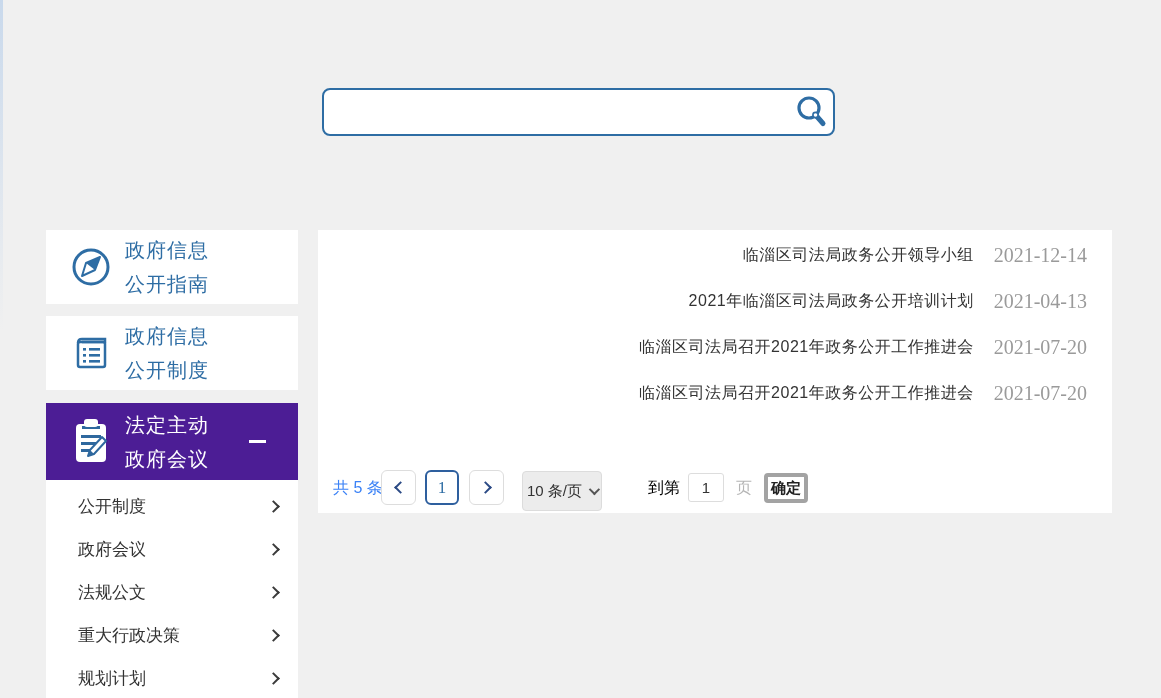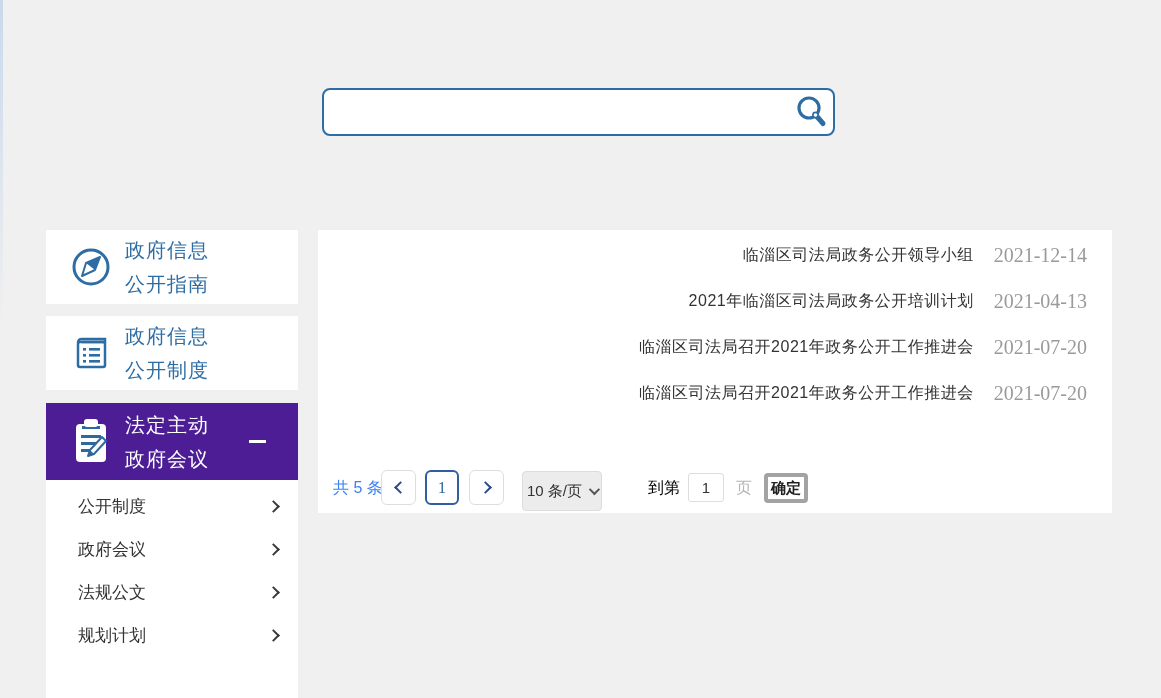--- a/index.html
+++ b/index.html
@@ -195,20 +195,24 @@
     </div>
     <div class="sub-item">
       <span>政府会议</span>
       <span class="chev-right"></span>
     </div>
     <div class="sub-item">
       <span>法规公文</span>
       <span class="chev-right"></span>
     </div>
     <div class="sub-item">
+      <span>重大行政决策</span>
+      <span class="chev-right"></span>
+    </div>
+    <div class="sub-item">
       <span>规划计划</span>
       <span class="chev-right"></span>
     </div>
   </div>
 </div>
 
 <div class="panel">
   <div class="rows">
     <div class="row">
       <span class="title">临淄区司法局政务公开领导小组</span>

